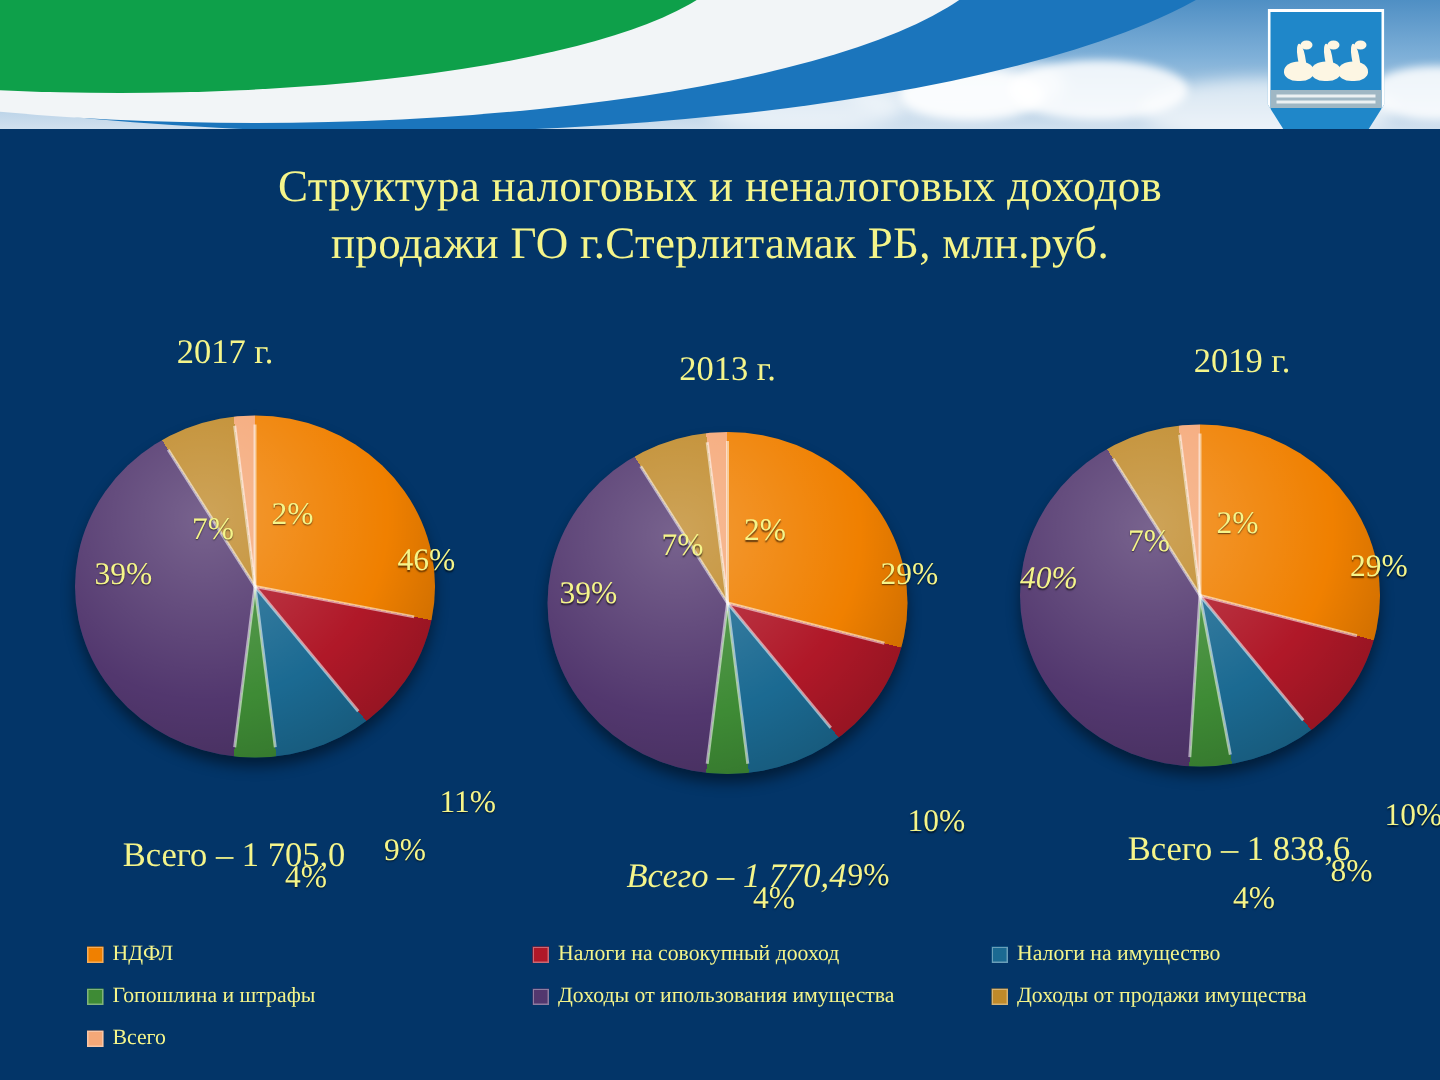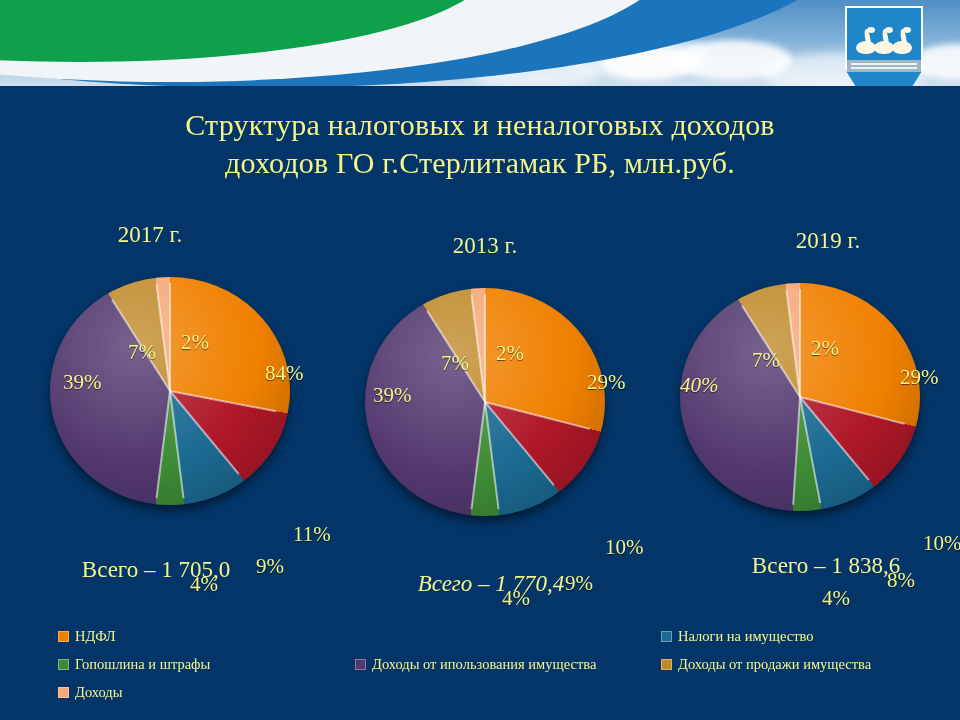--- a/index.html
+++ b/index.html
@@ -108,39 +108,39 @@
       </div>
       <div class="water"></div>
       <div class="wave" style="left:6px;top:57px;width:66px;"></div>
       <div class="wave" style="left:6px;top:61px;width:66px;"></div>
     </div>
     <div class="banner-base"></div>
   </div>
 
   <div class="title">
     <span>Структура налоговых и неналоговых доходов</span>
-    <span class="l2">доходов ГО г.Стерлитамак РБ, млн.руб.</span>
+    <span class="l2">продажи ГО г.Стерлитамак РБ, млн.руб.</span>
   </div>
 
   <div class="chart c0">
     <div class="chart-title">2017 г.</div>
     <div class="pie-wrap">
       <div class="rim"></div>
       <div class="pie" id="pie0" style="background: conic-gradient(rgb(240, 128, 0) 0deg, rgb(240, 128, 0) 100.8deg, rgb(176, 24, 40) 100.8deg, rgb(176, 24, 40) 140.4deg, rgb(27, 106, 146) 140.4deg, rgb(27, 106, 146) 172.8deg, rgb(62, 139, 53) 172.8deg, rgb(62, 139, 53) 187.2deg, rgb(82, 55, 110) 187.2deg, rgb(82, 55, 110) 327.6deg, rgb(192, 138, 42) 327.6deg, rgb(192, 138, 42) 352.8deg, rgb(245, 168, 120) 352.8deg, rgb(245, 168, 120) 360deg);">
           <div class="shade"></div>
           <div style="position: absolute; left: 119px; top: 6px; width: 2px; height: 108px; background: rgba(255, 255, 255, 0.55); transform-origin: 50% 100%; transform: rotate(100.8deg); pointer-events: none;"></div>
           <div style="position: absolute; left: 119px; top: 6px; width: 2px; height: 108px; background: rgba(255, 255, 255, 0.55); transform-origin: 50% 100%; transform: rotate(140.4deg); pointer-events: none;"></div>
           <div style="position: absolute; left: 119px; top: 6px; width: 2px; height: 108px; background: rgba(255, 255, 255, 0.55); transform-origin: 50% 100%; transform: rotate(172.8deg); pointer-events: none;"></div>
           <div style="position: absolute; left: 119px; top: 6px; width: 2px; height: 108px; background: rgba(255, 255, 255, 0.55); transform-origin: 50% 100%; transform: rotate(187.2deg); pointer-events: none;"></div>
           <div style="position: absolute; left: 119px; top: 6px; width: 2px; height: 108px; background: rgba(255, 255, 255, 0.55); transform-origin: 50% 100%; transform: rotate(327.6deg); pointer-events: none;"></div>
           <div style="position: absolute; left: 119px; top: 6px; width: 2px; height: 108px; background: rgba(255, 255, 255, 0.55); transform-origin: 50% 100%; transform: rotate(352.8deg); pointer-events: none;"></div>
           <div style="position: absolute; left: 119px; top: 6px; width: 2px; height: 108px; background: rgba(255, 255, 255, 0.55); transform-origin: 50% 100%; transform: rotate(360deg); pointer-events: none;"></div>
         </div>
       <div id="lab0">
-          <div class="plabel" style="left: 215px; top: 84px;">84%</div>
+          <div class="plabel" style="left: 215px; top: 84px;">46%</div>
           <div class="plabel" style="left: 243px; top: 245px;">11%</div>
           <div class="plabel" style="left: 206px; top: 277px;">9%</div>
           <div class="plabel" style="left: 140px; top: 295px;">4%</div>
           <div class="plabel" style="left: 13px; top: 93px;">39%</div>
           <div class="plabel" style="left: 78px; top: 63px;">7%</div>
           <div class="plabel" style="left: 131px; top: 53px;">2%</div>
         </div>
     </div>
     <div class="total">Всего – 1 705,0</div>
   </div>
@@ -197,35 +197,39 @@
         </div>
     </div>
     <div class="total">Всего – 1 838,6</div>
   </div>
 
   <div class="legend" id="legend">
       <div class="lg-item" style="left: 58px; top: 8px;">
         <span class="lg-swatch" style="background: rgb(240, 128, 0);"></span>
         <span class="lg-text">НДФЛ</span>
       </div>
+      <div class="lg-item" style="left: 355px; top: 8px;">
+        <span class="lg-swatch" style="background: rgb(176, 24, 40);"></span>
+        <span class="lg-text">Налоги на совокупный дооход</span>
+      </div>
       <div class="lg-item" style="left: 661px; top: 8px;">
         <span class="lg-swatch" style="background: rgb(27, 106, 146);"></span>
         <span class="lg-text">Налоги на имущество</span>
       </div>
       <div class="lg-item" style="left: 58px; top: 36px;">
         <span class="lg-swatch" style="background: rgb(62, 139, 53);"></span>
         <span class="lg-text">Гопошлина и штрафы</span>
       </div>
       <div class="lg-item" style="left: 661px; top: 36px;">
         <span class="lg-swatch" style="background: rgb(192, 138, 42);"></span>
         <span class="lg-text">Доходы от продажи имущества</span>
       </div>
       <div class="lg-item" style="left: 355px; top: 36px;">
         <span class="lg-swatch" style="background: rgb(82, 55, 110);"></span>
         <span class="lg-text">Доходы от ипользования имущества</span>
       </div>
       <div class="lg-item" style="left: 58px; top: 64px;">
         <span class="lg-swatch" style="background: rgb(245, 168, 120);"></span>
-        <span class="lg-text">Доходы</span>
+        <span class="lg-text">Всего</span>
       </div>
     </div>
 
 </div>
 
 </body></html>

